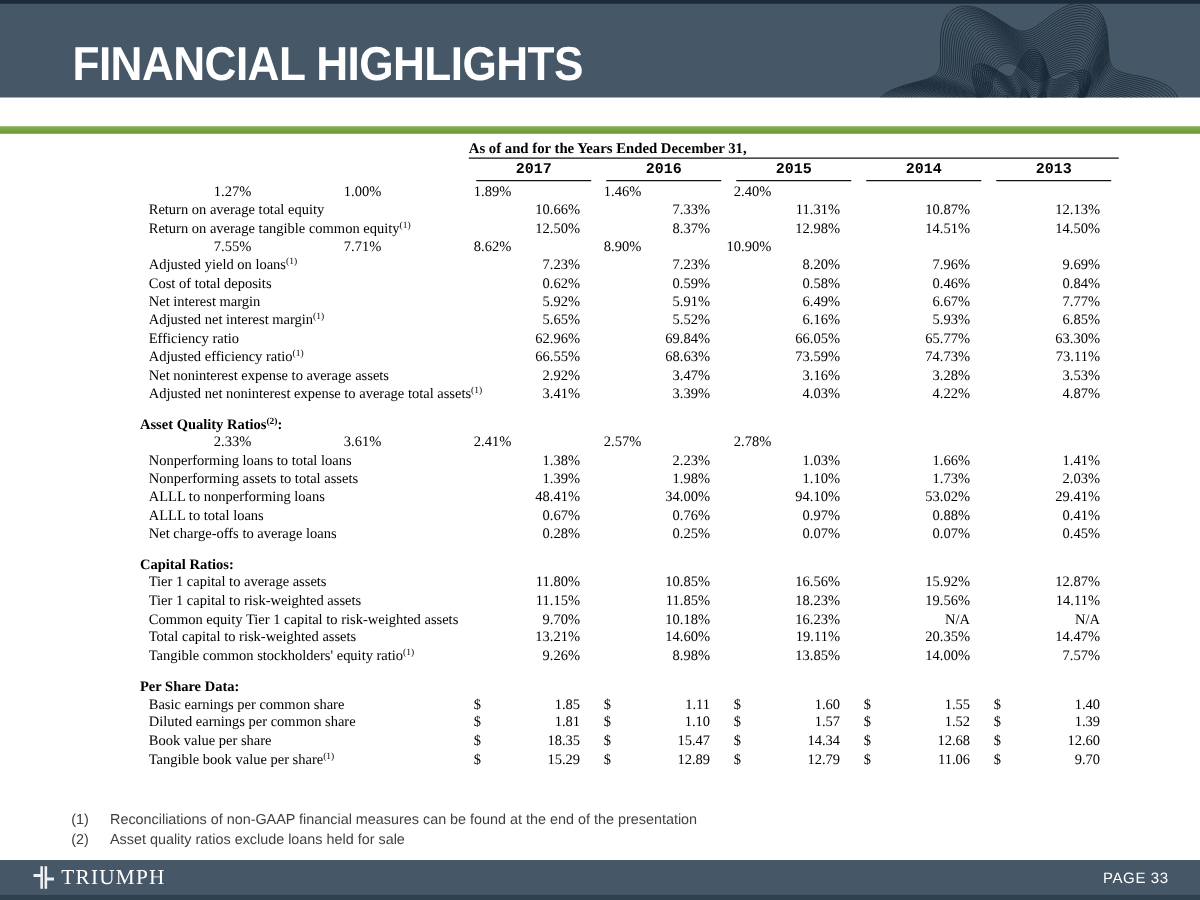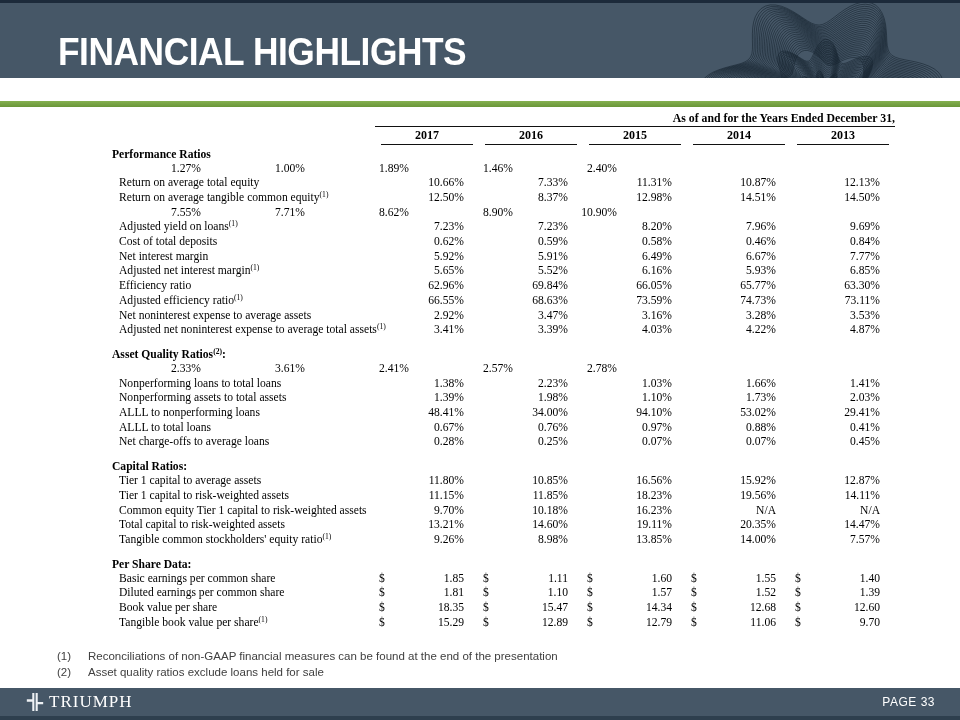--- a/index.html
+++ b/index.html
@@ -11,24 +11,24 @@
        border-top:3px solid #1c2a3a;box-sizing:border-box;overflow:hidden;}
   .hdr h1{position:absolute;left:58px;top:28px;margin:0;color:#ffffff;
           font-family:"Liberation Sans","DejaVu Sans",sans-serif;font-size:38px;font-weight:700;
           letter-spacing:-.5px;transform:scaleX(.93);transform-origin:left center;white-space:nowrap;}
   #guilloche{position:absolute;top:-3px;right:0;width:280px;height:101px;}
   .green-rule{position:absolute;top:101px;left:0;width:960px;height:6px;
               background:linear-gradient(#84b04f,#6a9639);}
 
   
   .table-wrap{position:absolute;left:112px;top:112px;width:786px;font-size:11.6px;line-height:14.7px;}
-  .span-hdr{margin-left:263px;width:520px;text-align:right;font-weight:bold;font-size:11.8px;
+  .span-hdr{margin-left:263px;width:520px;text-align:left;font-weight:bold;font-size:11.8px;
             line-height:13px;border-bottom:1.6px solid #111;padding-bottom:1px;box-sizing:border-box;}
   .years{display:flex;margin-left:263px;margin-top:2px;}
-  .year-cell{width:104px;box-sizing:border-box;padding:0 6px;}
+  .year-cell{width:104px;box-sizing:border-box;padding:0 6px;font-family:Liberation Mono, monospace;}
   .year-inner{text-align:center;font-weight:bold;font-size:12px;line-height:13.5px;
               border-bottom:1.6px solid #111;padding-bottom:1px;}
   #table-body{margin-top:2px;}
   .row{display:flex;}
   .section-row{display:flex;font-weight:bold;margin-top:2px;line-height:15px;}
   .section-row.gap{margin-top:9px;}
   .lbl{width:263px;box-sizing:border-box;padding-left:7px;white-space:nowrap;}
   .section-row .lbl{padding-left:0;}
   .cell{width:104px;box-sizing:border-box;display:flex;justify-content:space-between;
         padding:0 15px 0 4px;}
@@ -143,23 +143,20 @@
           <div class="year-inner">2015</div>
         </div>
         <div class="year-cell">
           <div class="year-inner">2014</div>
         </div>
         <div class="year-cell">
           <div class="year-inner">2013</div>
         </div>
       </div>
     <div id="table-body">
-        <div class="section-row">
-          <div class="lbl"><span>Performance Ratios</span></div>
-        </div>
         <div class="row">
           <div class="cell">
             <span class="dollar"></span>
             <span class="val">1.27%</span>
           </div>
           <div class="cell">
             <span class="dollar"></span>
             <span class="val">1.00%</span>
           </div>
           <div class="cell">

